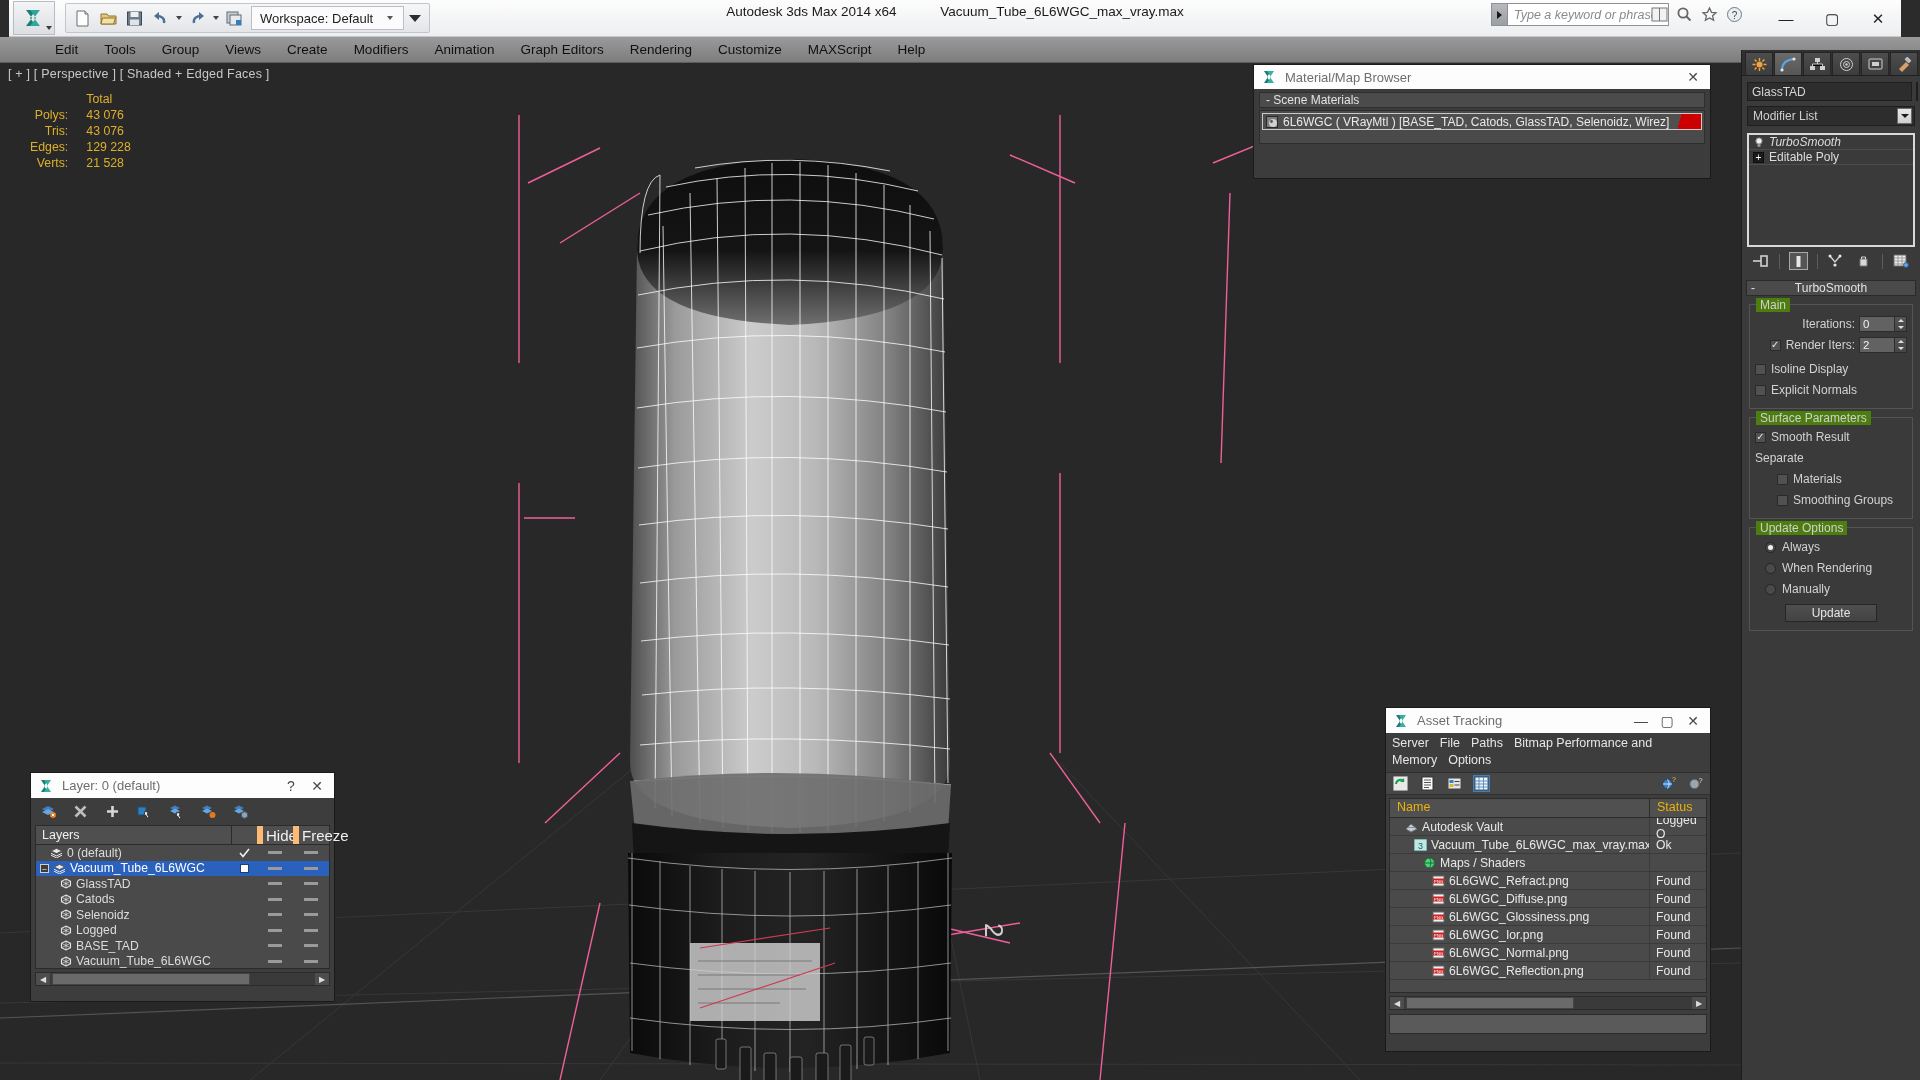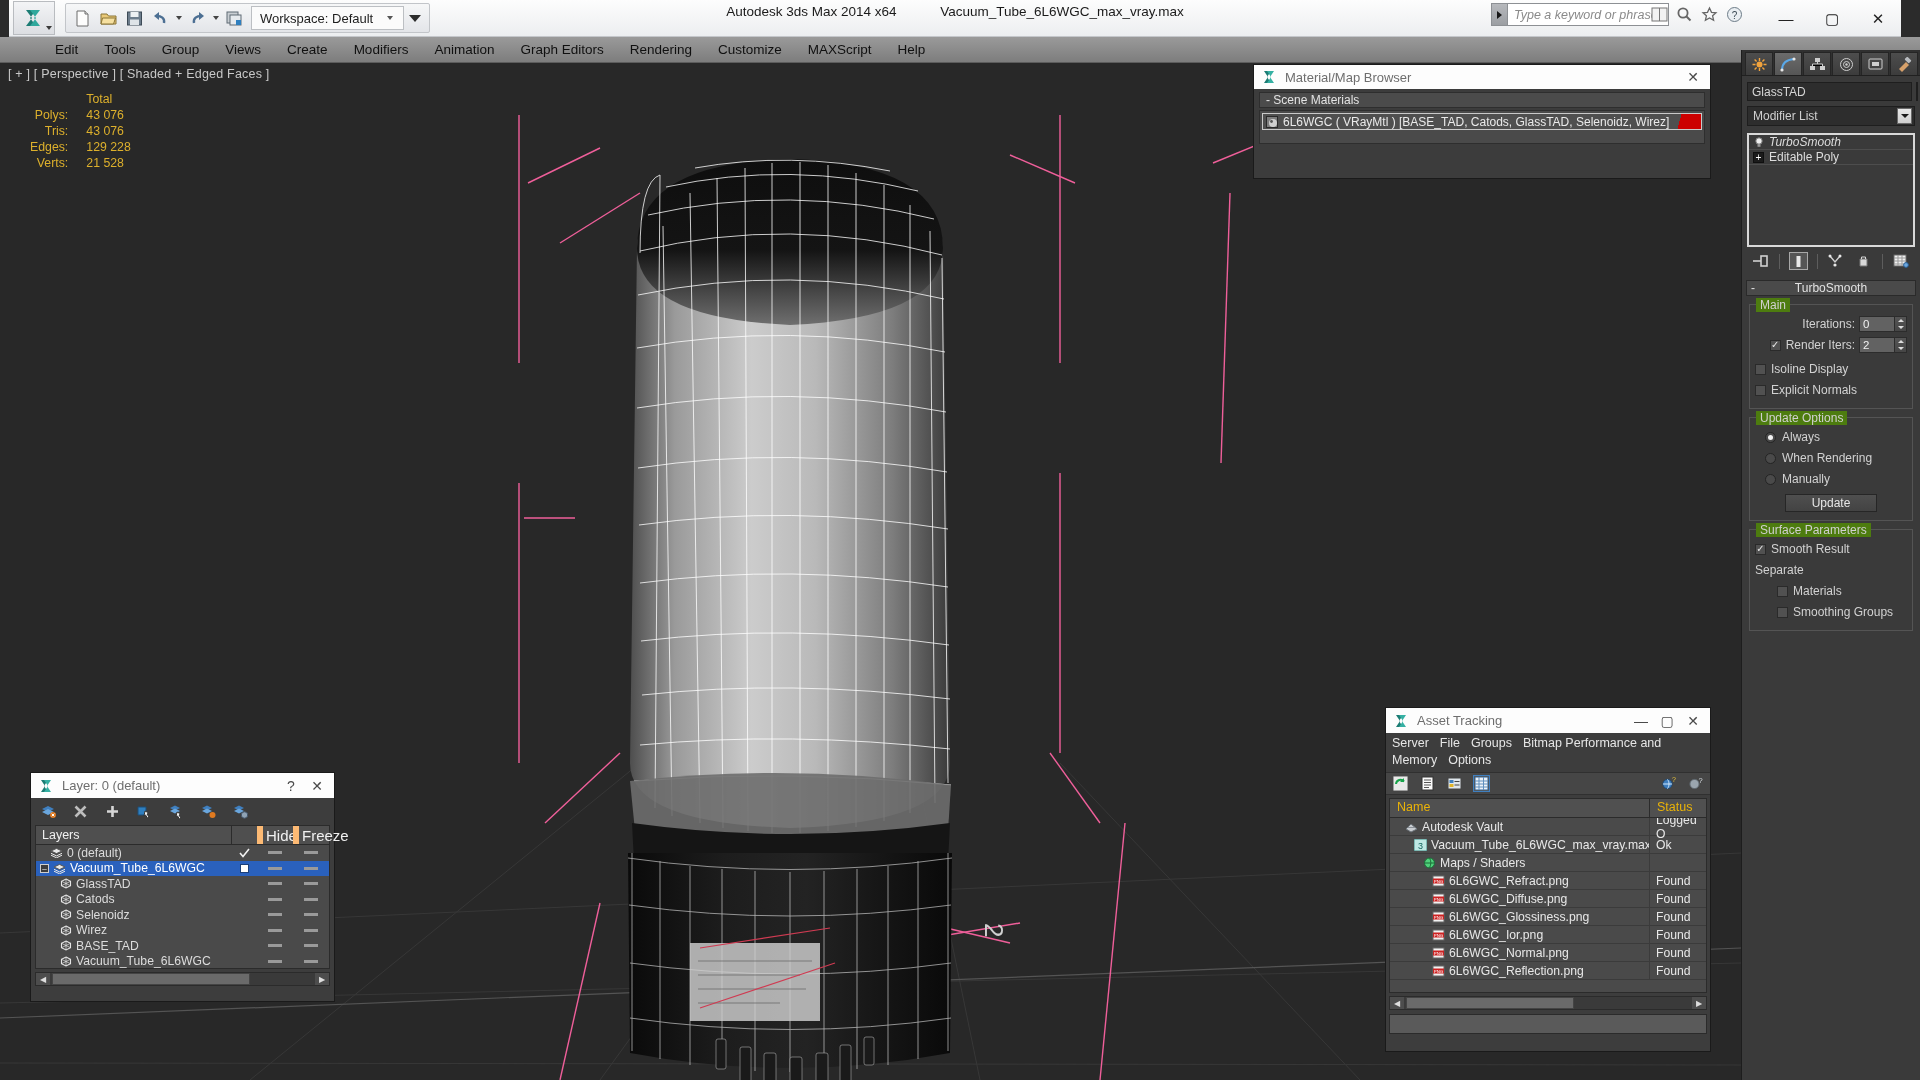--- a/index.html
+++ b/index.html
@@ -698,21 +698,21 @@
         <svg width="16" height="16" viewBox="0 0 16 16">
             <path d="M2 2h7l-4 6 4 6H2l4-6z" fill="#1c7c74"></path>
             <path d="M5 2h7l-4 6 4 6H5l4-6z" fill="#35b0a3"></path>
           </svg>
       </span>
       <span class="wt-txt">Asset Tracking</span>
       <span class="wt-btn">—</span>
       <span class="wt-btn">▢</span>
       <span class="wt-btn">✕</span>
     </div>
-    <div class="at-menu" id="at-menu"><span>Server</span><span>File</span><span>Groups</span><span>Bitmap Performance and Memory</span><span>Options</span></div>
+    <div class="at-menu" id="at-menu"><span>Server</span><span>File</span><span>Paths</span><span>Bitmap Performance and Memory</span><span>Options</span></div>
     <div class="at-toolbar">
       <span class="ti">
         <svg width="15" height="15" viewBox="0 0 15 15">
             <rect width="15" height="15" fill="#e8e8e8" stroke="#555"></rect>
             <path d="M3 8a4.5 4.5 0 0 1 8-2.5" stroke="#16a34a" stroke-width="2" fill="none"></path>
             <path d="M11 2v4h-4" fill="#16a34a"></path>
           </svg>
       </span>
       <span class="ti">
         <svg width="15" height="15" viewBox="0 0 15 15">
@@ -1049,21 +1049,21 @@
             </span>
           </div>
           <div class="ly-row">
             <span class="nm" style="padding-left: 24px;">
               <span style="display: inline-flex;">
                 <svg width="12" height="11" viewBox="0 0 12 11">
                   <path d="M6 1l4.5 2.3v4.4L6 10 1.5 7.7V3.3z" fill="none" stroke="#e6e6e6" stroke-width="1.1"></path>
                   <path d="M6 1v9M1.5 3.3L10.5 7.7M10.5 3.3L1.5 7.7" stroke="#e6e6e6" stroke-width=".7"></path>
                 </svg>
               </span>
-              <span>Wirez</span>
+              <span>Logged</span>
             </span>
             <span class="c"></span>
             <span class="h">
               <span class="dashmark"></span>
             </span>
             <span class="f">
               <span class="dashmark"></span>
             </span>
           </div>
           <div class="ly-row">
@@ -1256,53 +1256,53 @@
           </span>
         </div>
         <div class="prow" style="margin-top:6px;">
           <span class="cb"></span>
           <span class="plabel">Isoline Display</span>
         </div>
         <div class="prow">
           <span class="cb"></span>
           <span class="plabel">Explicit Normals</span>
         </div>
-      </div>
-
-      <div class="group">
-        <span class="gtitle">Update Options</span>
-        <div class="prow" style="padding-left:10px;">
-          <span class="rb on"></span>
-          <span class="plabel">Always</span>
-        </div>
-        <div class="prow" style="padding-left:10px;">
-          <span class="rb"></span>
-          <span class="plabel">When Rendering</span>
-        </div>
-        <div class="prow" style="padding-left:10px;">
-          <span class="rb"></span>
-          <span class="plabel">Manually</span>
-        </div>
-        <button class="btn-update">Update</button>
       </div>
 
       <div class="group">
         <span class="gtitle">Surface Parameters</span>
         <div class="prow">
           <span class="cb on"></span>
           <span class="plabel">Smooth Result</span>
         </div>
         <div class="prow">
           <span class="plabel">Separate</span>
         </div>
         <div class="prow" style="padding-left:22px;">
           <span class="cb"></span>
           <span class="plabel">Materials</span>
         </div>
         <div class="prow" style="padding-left:22px;">
           <span class="cb"></span>
           <span class="plabel">Smoothing Groups</span>
         </div>
       </div>
+
+      <div class="group">
+        <span class="gtitle">Update Options</span>
+        <div class="prow" style="padding-left:10px;">
+          <span class="rb on"></span>
+          <span class="plabel">Always</span>
+        </div>
+        <div class="prow" style="padding-left:10px;">
+          <span class="rb"></span>
+          <span class="plabel">When Rendering</span>
+        </div>
+        <div class="prow" style="padding-left:10px;">
+          <span class="rb"></span>
+          <span class="plabel">Manually</span>
+        </div>
+        <button class="btn-update">Update</button>
+      </div>
     </div>
   </div>
 
 </div>
 
 </body></html>

